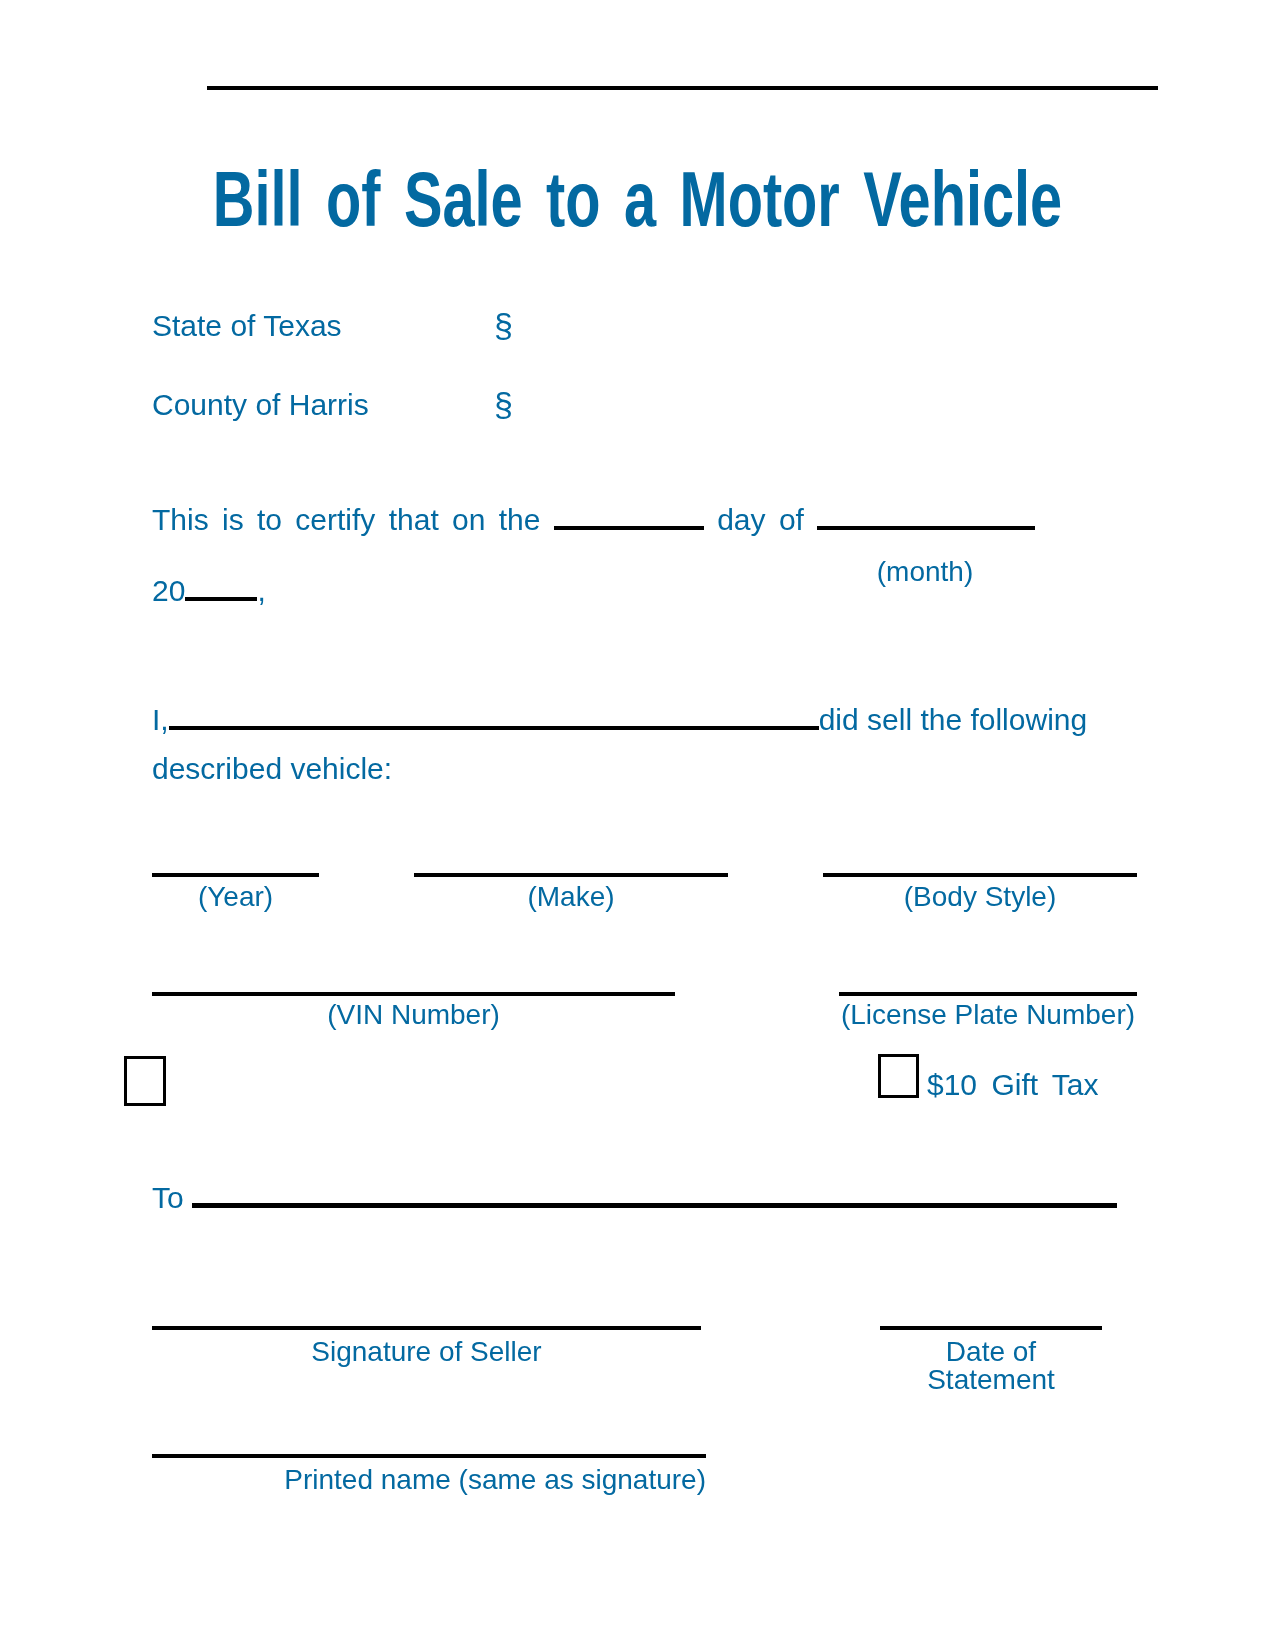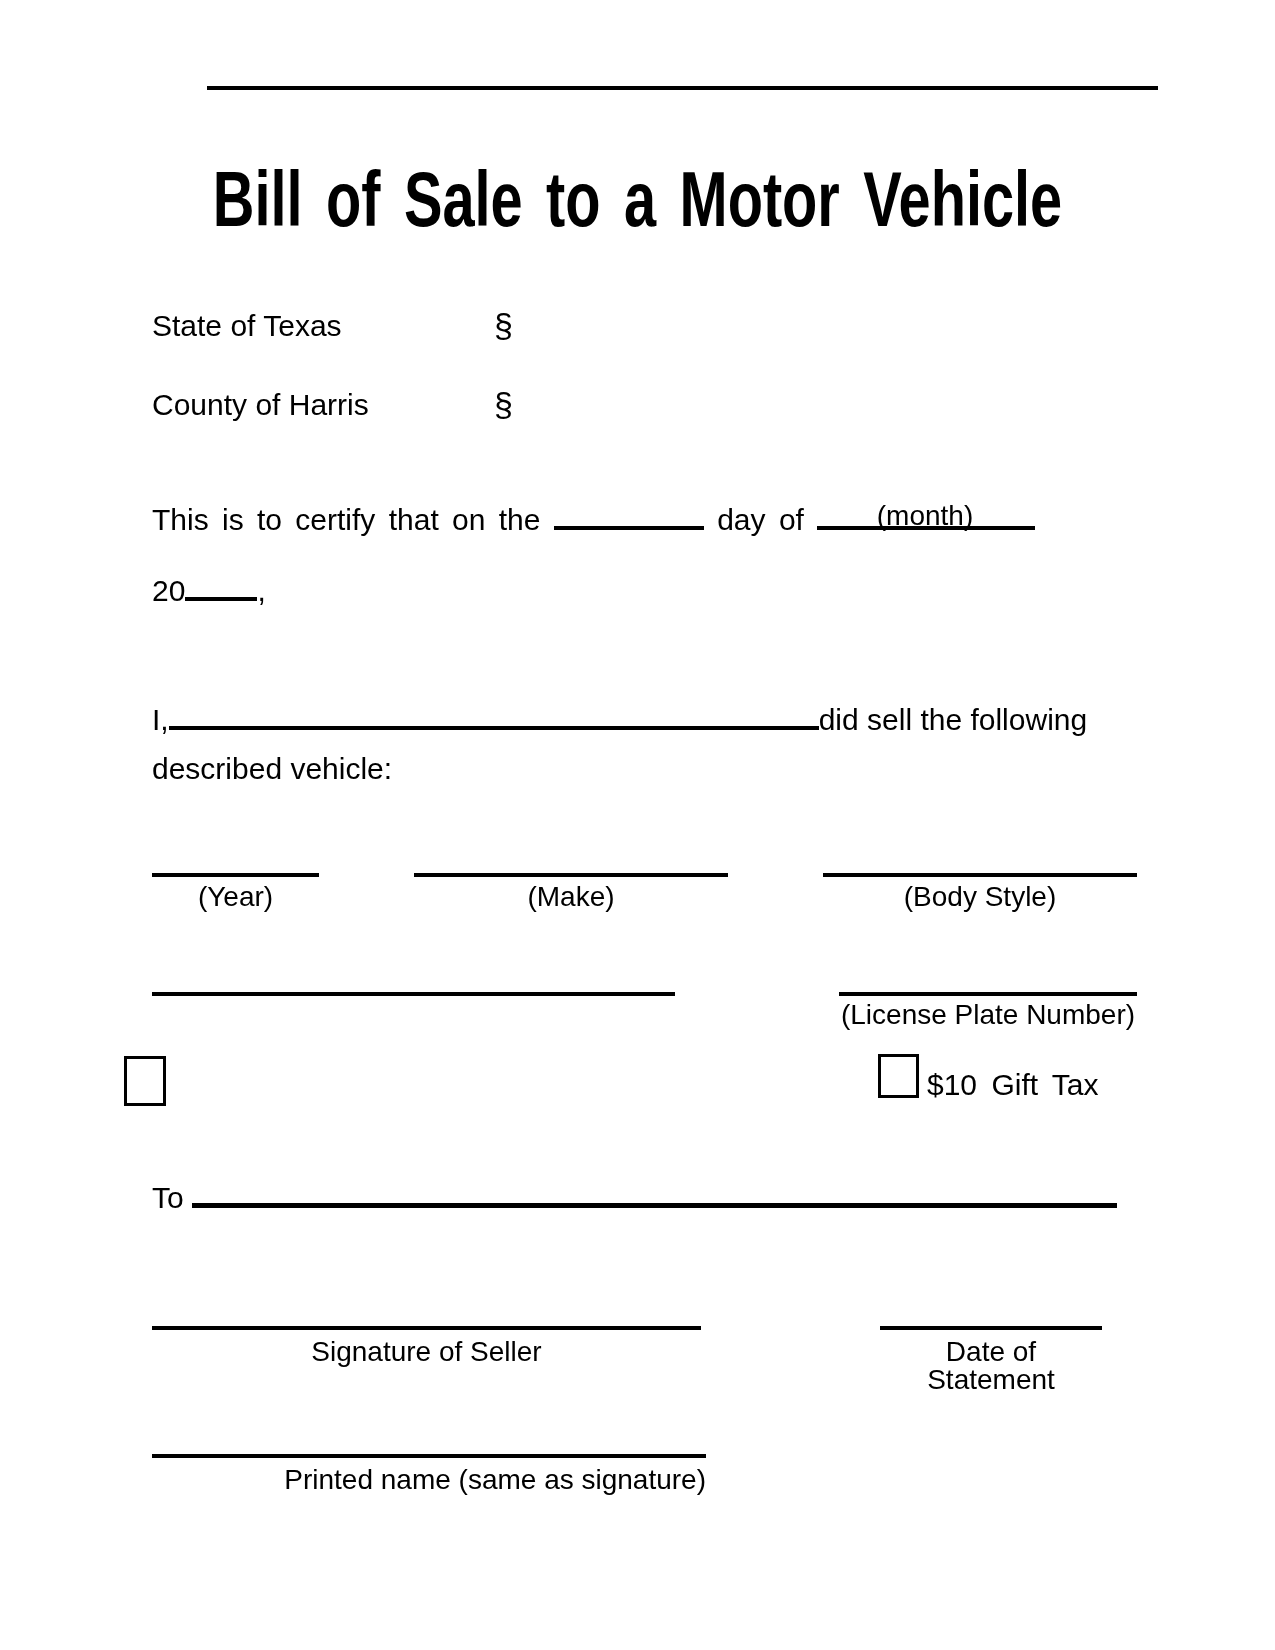--- a/index.html
+++ b/index.html
@@ -2,21 +2,21 @@
 <html><head>
 <meta charset="utf-8">
 <style>
   html,body{margin:0;padding:0;background:#fff;}
   .page{
     position:relative;
     width:1275px;height:1650px;
     background:#ffffff;
     margin:0 auto;
     font-family:"Liberation Sans","DejaVu Sans",sans-serif;
-    color:#000000;
+    color:#0369a1;
     overflow:hidden;
   }
   .abs{position:absolute;white-space:nowrap;}
   .body-text{font-size:30px;line-height:1;}
   .rule{position:absolute;background:#000;}
   .blank{
     display:inline-block;
     border-bottom:4px solid #000;
     height:1.02em;
     vertical-align:baseline;
@@ -65,39 +65,40 @@
   <div class="abs body-text" style="left:152px;top:390px;">County of Harris</div>
   <div class="abs section-sym" style="left:494px;top:385px;">§</div>
 
   <div class="abs body-text certify" style="left:152px;top:495px;">
     <span>This is to certify that on the</span>
     <span class="blank" style="width:150px;"></span>
     <span>day of</span>
     <span class="blank" style="width:218px;"></span>
   </div>
 
-  <div class="caption" style="left:845px;top:502px;width:160px;">(month)</div>
+  <div class="caption" style="left:845px;top:558px;width:160px;">(month)</div>
 
   <div class="abs body-text" style="left:152px;top:566px;"><span>20</span><span class="blank" style="width:72px;"></span><span>,</span></div>
 
   <div class="abs body-text" style="left:152px;top:667px;margin-top:28px;"><span>I,</span><span class="blank" style="width:650px;"></span><span>did sell the following</span></div>
 
   <div class="abs body-text" style="left:152px;top:754px;">described vehicle:</div>
 
   <div class="rule" style="left:152px;top:873px;width:167px;height:4px;"></div>
   <div class="rule" style="left:414px;top:873px;width:314px;height:4px;"></div>
   <div class="rule" style="left:823px;top:873px;width:314px;height:4px;"></div>
 
   <div class="caption" style="left:152px;top:883px;width:167px;">(Year)</div>
   <div class="caption" style="left:414px;top:883px;width:314px;">(Make)</div>
   <div class="caption" style="left:823px;top:883px;width:314px;">(Body Style)</div>
 
   <div class="rule" style="left:152px;top:992px;width:523px;height:4px;"></div>
   <div class="rule" style="left:839px;top:992px;width:298px;height:4px;"></div>
 
+  <div class="caption" style="left:152px;top:1001px;width:523px;">(VIN Number)</div>
   <div class="caption" style="left:839px;top:1001px;width:298px;">(License Plate Number)</div>
 
   <div class="checkbox" style="left:124px;top:1056px;width:42px;height:50px;"></div>
 
   <div class="checkbox" style="left:878px;top:1054px;width:41px;height:44px;"></div>
   <div class="abs body-text gift" style="left:927px;top:1070px;">$10 Gift Tax</div>
 
   <div class="abs body-text" style="left:152px;top:1172px;">
     <span>To</span>
     <span class="blank thick" style="width:925px;"></span>

